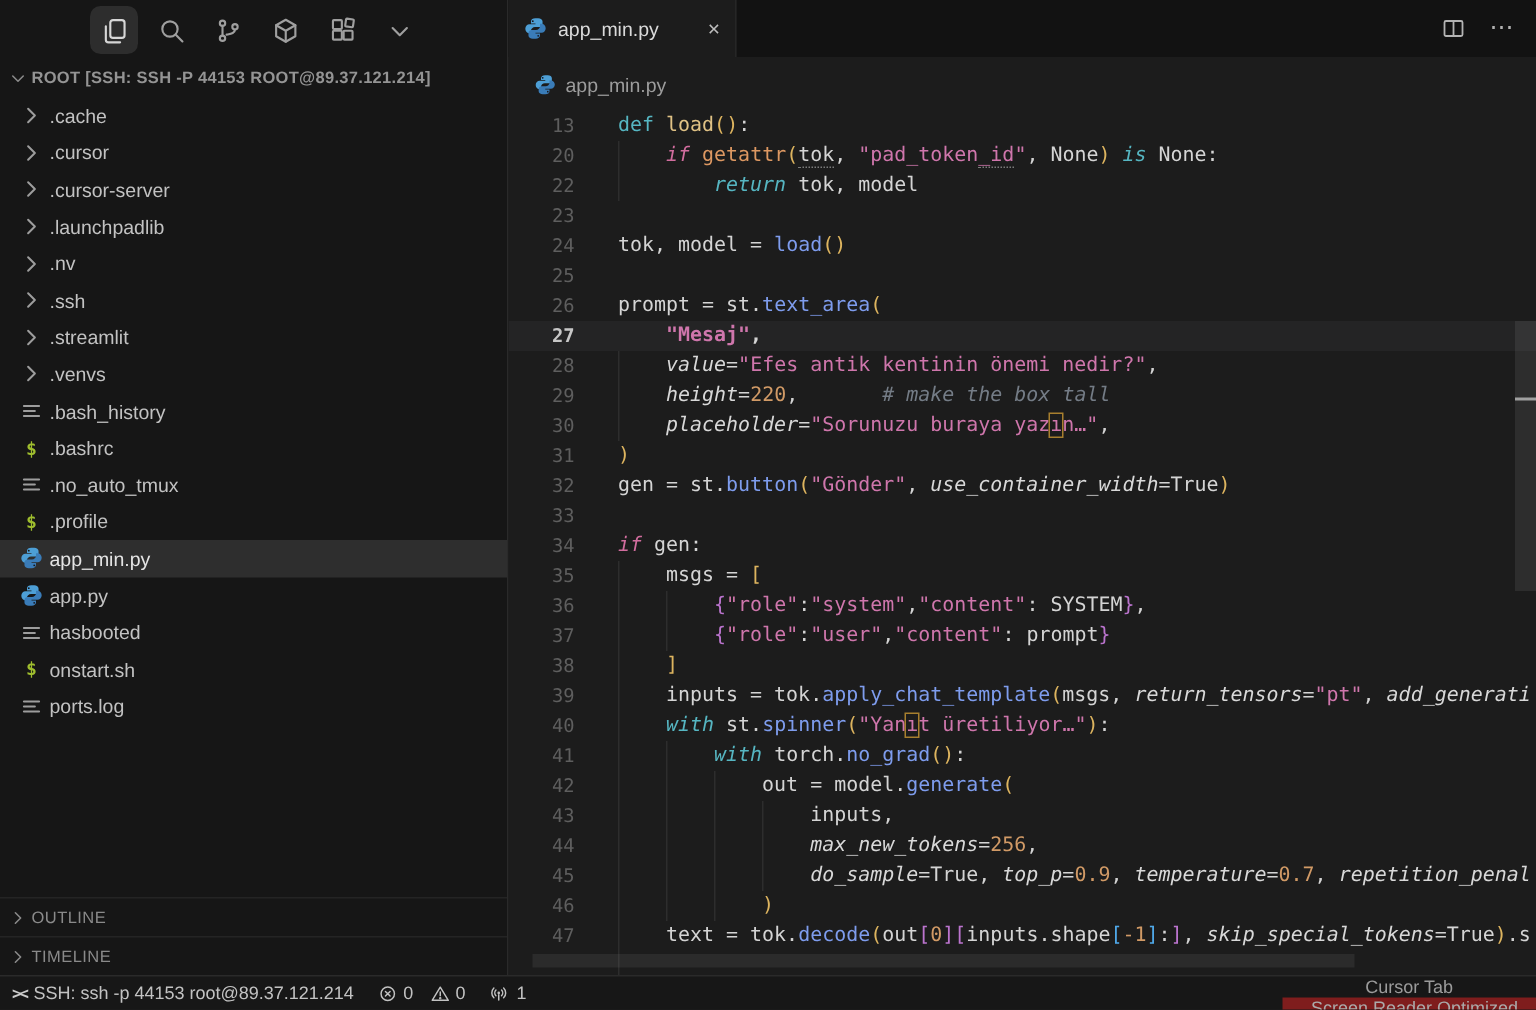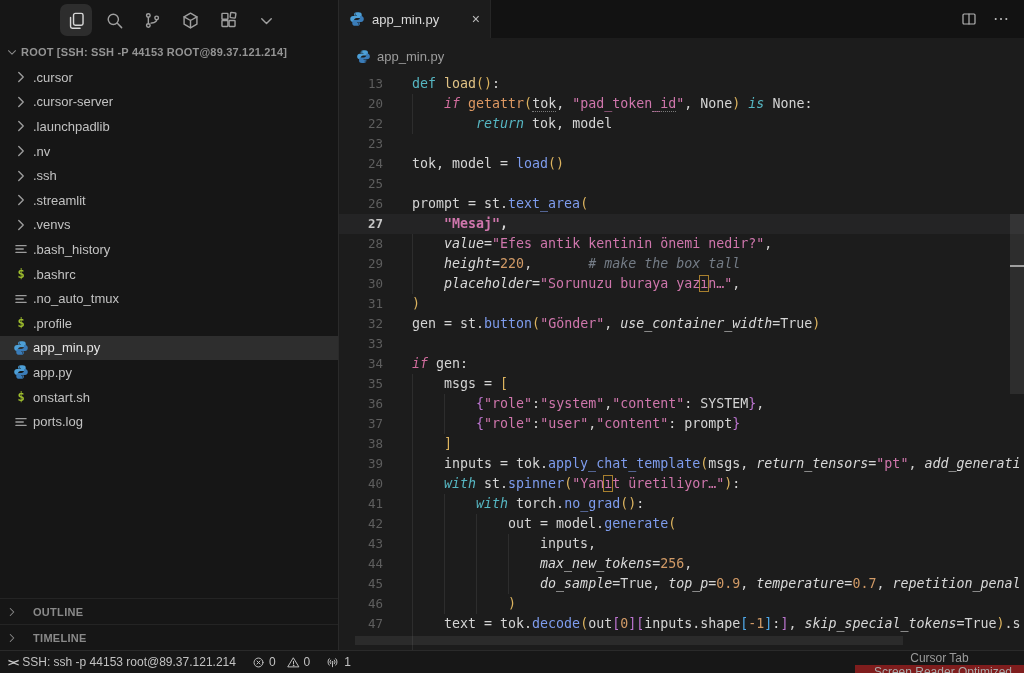--- a/index.html
+++ b/index.html
@@ -20,21 +20,21 @@
   .explorer-header svg{width:14px;height:14px;flex:none;}
   .file-tree{margin-top:1px;}
   .trow{height:24.6px;display:flex;align-items:center;padding-left:12px;cursor:pointer;}
   .trow .ticon{width:18px;height:18px;flex:none;display:flex;align-items:center;justify-content:center;color:#9d9d9d;margin-right:3px;}
   .trow .tlabel{font-size:13px;color:#c2c2c2;}
   .trow.selected{background:#2e2e2e;}
   .trow.selected .tlabel{color:#e4e4e4;}
   .shell-glyph{color:var(--shell-green,#9fbe2e);font-family:"DejaVu Sans Mono",monospace;font-size:12px;font-weight:700;}
   .filelines{color:#8f8f8f;}
   .sections{position:absolute;left:0;bottom:0;width:100%;}
-  .section-head{height:25px;display:flex;align-items:center;gap:14px;border-top:1px solid #242424;color:#8a8a8a;font-size:11px;font-weight:700;padding-left:5px;letter-spacing:.3px;cursor:pointer;}
+  .section-head{height:25px;display:flex;align-items:center;gap:2px;border-top:1px solid #242424;color:#8a8a8a;font-size:11px;font-weight:400;padding-left:5px;letter-spacing:.3px;cursor:pointer;}
   .section-head svg{width:14px;height:14px;}
   
   .main{position:absolute;left:339px;top:0;right:0;height:650px;background:var(--editor-bg,#1c1c1c);}
   .tabbar{height:38px;background:var(--tabbar-bg,#121212);display:flex;align-items:stretch;}
   .tab{width:152px;background:var(--editor-bg,#1c1c1c);display:flex;align-items:center;gap:7px;padding:0 10px;border-right:1px solid #262626;box-sizing:border-box;cursor:pointer;}
   .tab .tab-label{font-size:13px;color:#dadada;}
   .tab .tab-close{margin-left:auto;color:#bdbdbd;font-size:14px;line-height:14px;cursor:pointer;}
   .editor-actions{margin-left:auto;display:flex;align-items:center;gap:16px;padding-right:14px;color:#b3b3b3;}
   .editor-actions svg{width:16px;height:16px;}
   .ellipsis{font-size:16px;letter-spacing:1px;color:#b3b3b3;cursor:pointer;line-height:10px;}
@@ -132,20 +132,28 @@
       </span>
     <span>ROOT [SSH: SSH -P 44153 ROOT@89.37.121.214]</span>
   </div>
   <div class="file-tree">
       <div class="trow">
         <span class="ticon">
           <svg viewBox="0 0 16 16" fill="none" stroke="currentColor" stroke-width="1.2" stroke-linecap="round" stroke-linejoin="round">
             <path d="M6 4l4 4-4 4"></path>
           </svg>
         </span>
+        <span class="tlabel">.cache</span>
+      </div>
+      <div class="trow">
+        <span class="ticon">
+          <svg viewBox="0 0 16 16" fill="none" stroke="currentColor" stroke-width="1.2" stroke-linecap="round" stroke-linejoin="round">
+            <path d="M6 4l4 4-4 4"></path>
+          </svg>
+        </span>
         <span class="tlabel">.cursor</span>
       </div>
       <div class="trow">
         <span class="ticon">
           <svg viewBox="0 0 16 16" fill="none" stroke="currentColor" stroke-width="1.2" stroke-linecap="round" stroke-linejoin="round">
             <path d="M6 4l4 4-4 4"></path>
           </svg>
         </span>
         <span class="tlabel">.cursor-server</span>
       </div>
@@ -231,20 +239,28 @@
       <div class="trow">
         <span class="ticon">
           <svg viewBox="0 0 16 16" width="16" height="16">
             <path fill="#4d9fd6" d="M7.9 1.2c-1.7 0-2.9.8-2.9 2.1v1.3h3v.5H4c-1.5 0-2.8 1.2-2.8 3s1.3 3 2.8 3h1V9.5C5 8.2 6.2 7 7.7 7h3c1.1 0 2-.9 2-2V3.3c0-1.2-1.2-2.1-2.9-2.1z"></path>
             <circle cx="6.2" cy="3.1" r=".6" fill="#16181d"></circle>
             <path fill="#3a7cb8" d="M8.1 14.8c1.7 0 2.9-.8 2.9-2.1v-1.3H8v-.5h4c1.5 0 2.8-1.2 2.8-3s-1.3-3-2.8-3h-1v1.6C11 7.8 9.8 9 8.3 9h-3c-1.1 0-2 .9-2 2v1.7c0 1.2 1.2 2.1 2.9 2.1z"></path>
             <circle cx="9.8" cy="12.9" r=".6" fill="#16181d"></circle>
           </svg>
         </span>
         <span class="tlabel">app.py</span>
+      </div>
+      <div class="trow">
+        <span class="ticon filelines">
+          <svg viewBox="0 0 16 16" fill="none" stroke="currentColor" stroke-width="1.2" stroke-linecap="round" stroke-linejoin="round">
+            <path d="M3.5 5h9M3.5 8h6.5M3.5 11h9"></path>
+          </svg>
+        </span>
+        <span class="tlabel">hasbooted</span>
       </div>
       <div class="trow">
         <span class="ticon">
           <span class="shell-glyph">$</span>
         </span>
         <span class="tlabel">onstart.sh</span>
       </div>
       <div class="trow">
         <span class="ticon filelines">
           <svg viewBox="0 0 16 16" fill="none" stroke="currentColor" stroke-width="1.2" stroke-linecap="round" stroke-linejoin="round">

